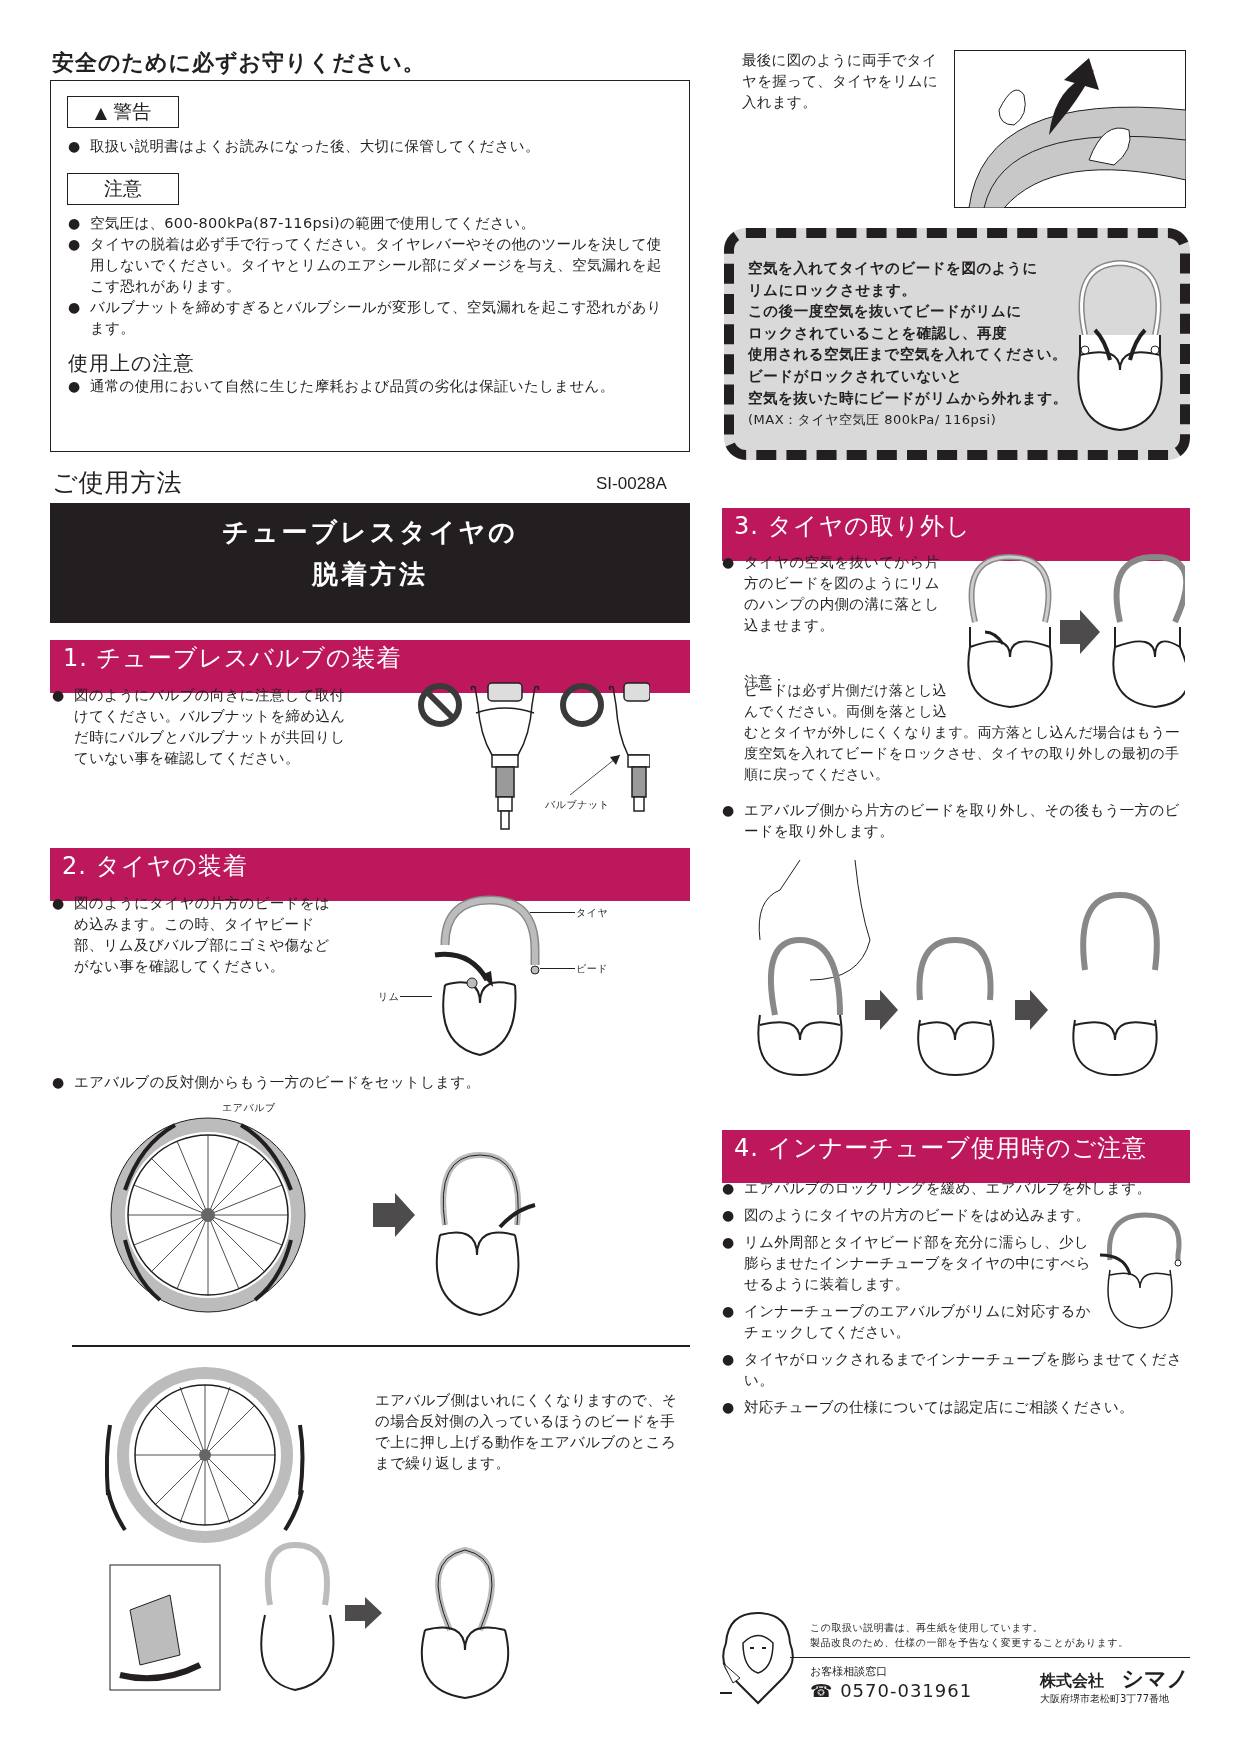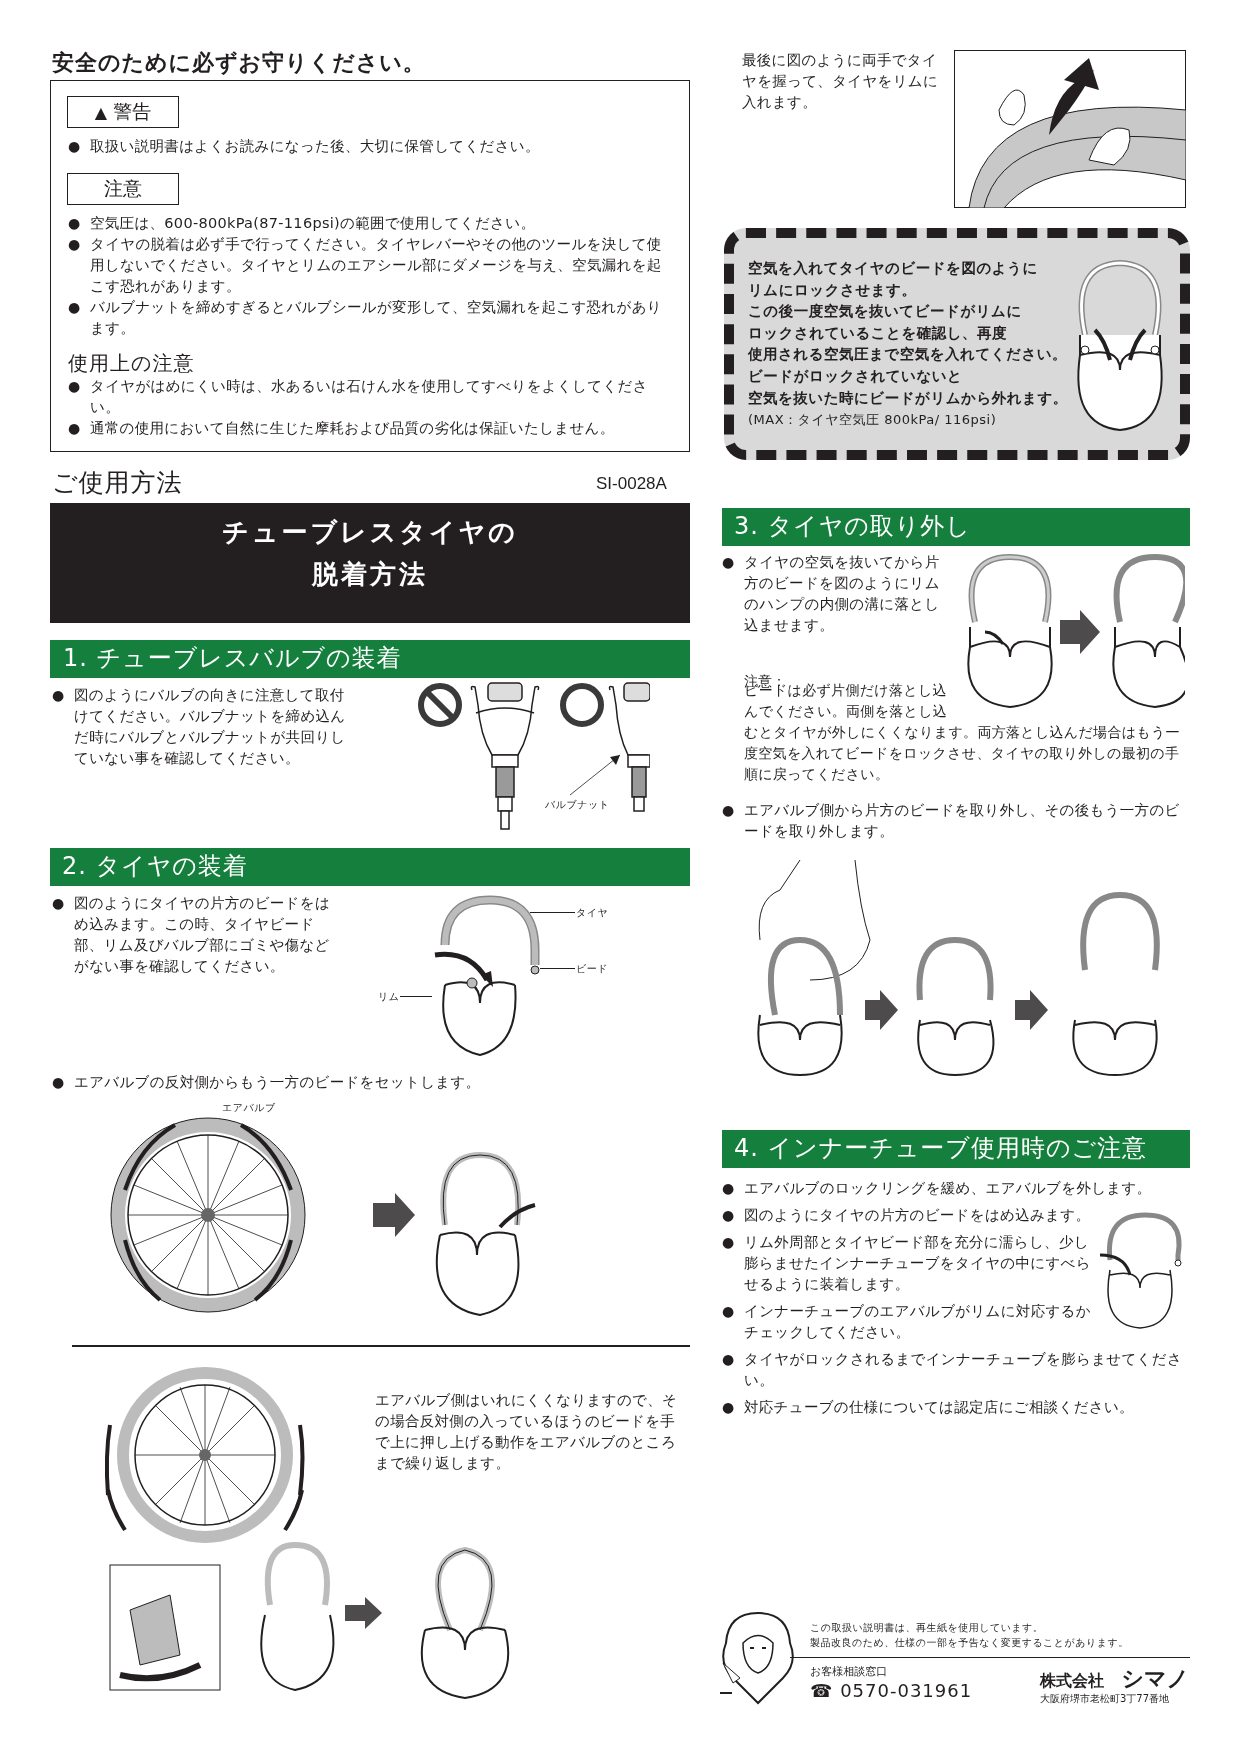--- a/index.html
+++ b/index.html
@@ -3,21 +3,21 @@
 <meta charset="utf-8">
 <style>
   * { box-sizing: border-box; margin: 0; padding: 0; }
   html, body { width: 1240px; height: 1753px; background: #ffffff; overflow: hidden; }
   body { position: relative; font-family: "DejaVu Sans", "Liberation Sans", sans-serif; color: #231f20; }
   .abs { position: absolute; }
   .txt { font-size: 14.5px; line-height: 21px; letter-spacing: 0.3px; }
   .bullet-list { list-style: none; }
   .bullet-list li { position: relative; padding-left: 22px; font-size: 14.5px; line-height: 21px; letter-spacing: 0.3px; }
   .bullet-list li::before { content: "●"; position: absolute; left: 0; top: 0; font-size: 14px; }
-  .sec-head { position: absolute; background: #15803d; color: #fff; font-size: 24px; line-height: 36px; height: 38px; padding-left: 12px; letter-spacing: 1px; }
+  .sec-head { position: absolute; background: #be185d; color: #fff; font-size: 24px; line-height: 36px; height: 53px; padding-left: 12px; letter-spacing: 1px; }
   .label-box { position: absolute; border: 1.5px solid #231f20; height: 32px; font-size: 19px; line-height: 29px; text-align: center; }
   .small-label { font-size: 10px; letter-spacing: 0.5px; }
   svg { display: block; }
 </style>
 </head>
 <body>
 
 <div class="abs" style="left:52px; top:48px; font-size:22px; font-weight:bold; letter-spacing:1px;">安全のために必ずお守りください。</div>
 
 <div class="abs" style="left:50px; top:80px; width:640px; height:372px; border:1.5px solid #231f20;">
@@ -35,21 +35,20 @@
   <span>注意</span>
 </div>
 <ul class="bullet-list abs" style="left:68px; top:213px; width:600px;">
   <li>空気圧は、600-800kPa(87-116psi)の範囲で使用してください。</li>
   <li>タイヤの脱着は必ず手で行ってください。タイヤレバーやその他のツールを決して使用しないでください。タイヤとリムのエアシール部にダメージを与え、空気漏れを起こす恐れがあります。</li>
   <li>バルブナットを締めすぎるとバルブシールが変形して、空気漏れを起こす恐れがあります。</li>
 </ul>
 
 <div class="abs" style="left:68px; top:350px; font-size:20px; letter-spacing:1px;">使用上の注意</div>
 <ul class="bullet-list abs" style="left:68px; top:376px; width:600px;">
-  <li>タイヤがはめにくい時は、水あるいは石けん水を使用してすべりをよくしてください。</li>
   <li>通常の使用において自然に生じた摩耗および品質の劣化は保証いたしません。</li>
 </ul>
 
 <div class="abs" style="left:52px; top:466px; font-size:25px; letter-spacing:1px;">ご使用方法</div>
 <div class="abs" style="left:596px; top:474px; font-size:17px; font-family:'Liberation Sans', sans-serif;">SI-0028A</div>
 
 <div class="abs" style="left:50px; top:503px; width:640px; height:120px; background:#231f20; color:#fff; text-align:center; font-size:26px; font-weight:bold; letter-spacing:3px; line-height:42px; padding-top:8px;">
   <div>チューブレスタイヤの</div>
   <div>脱着方法</div>
 </div>

